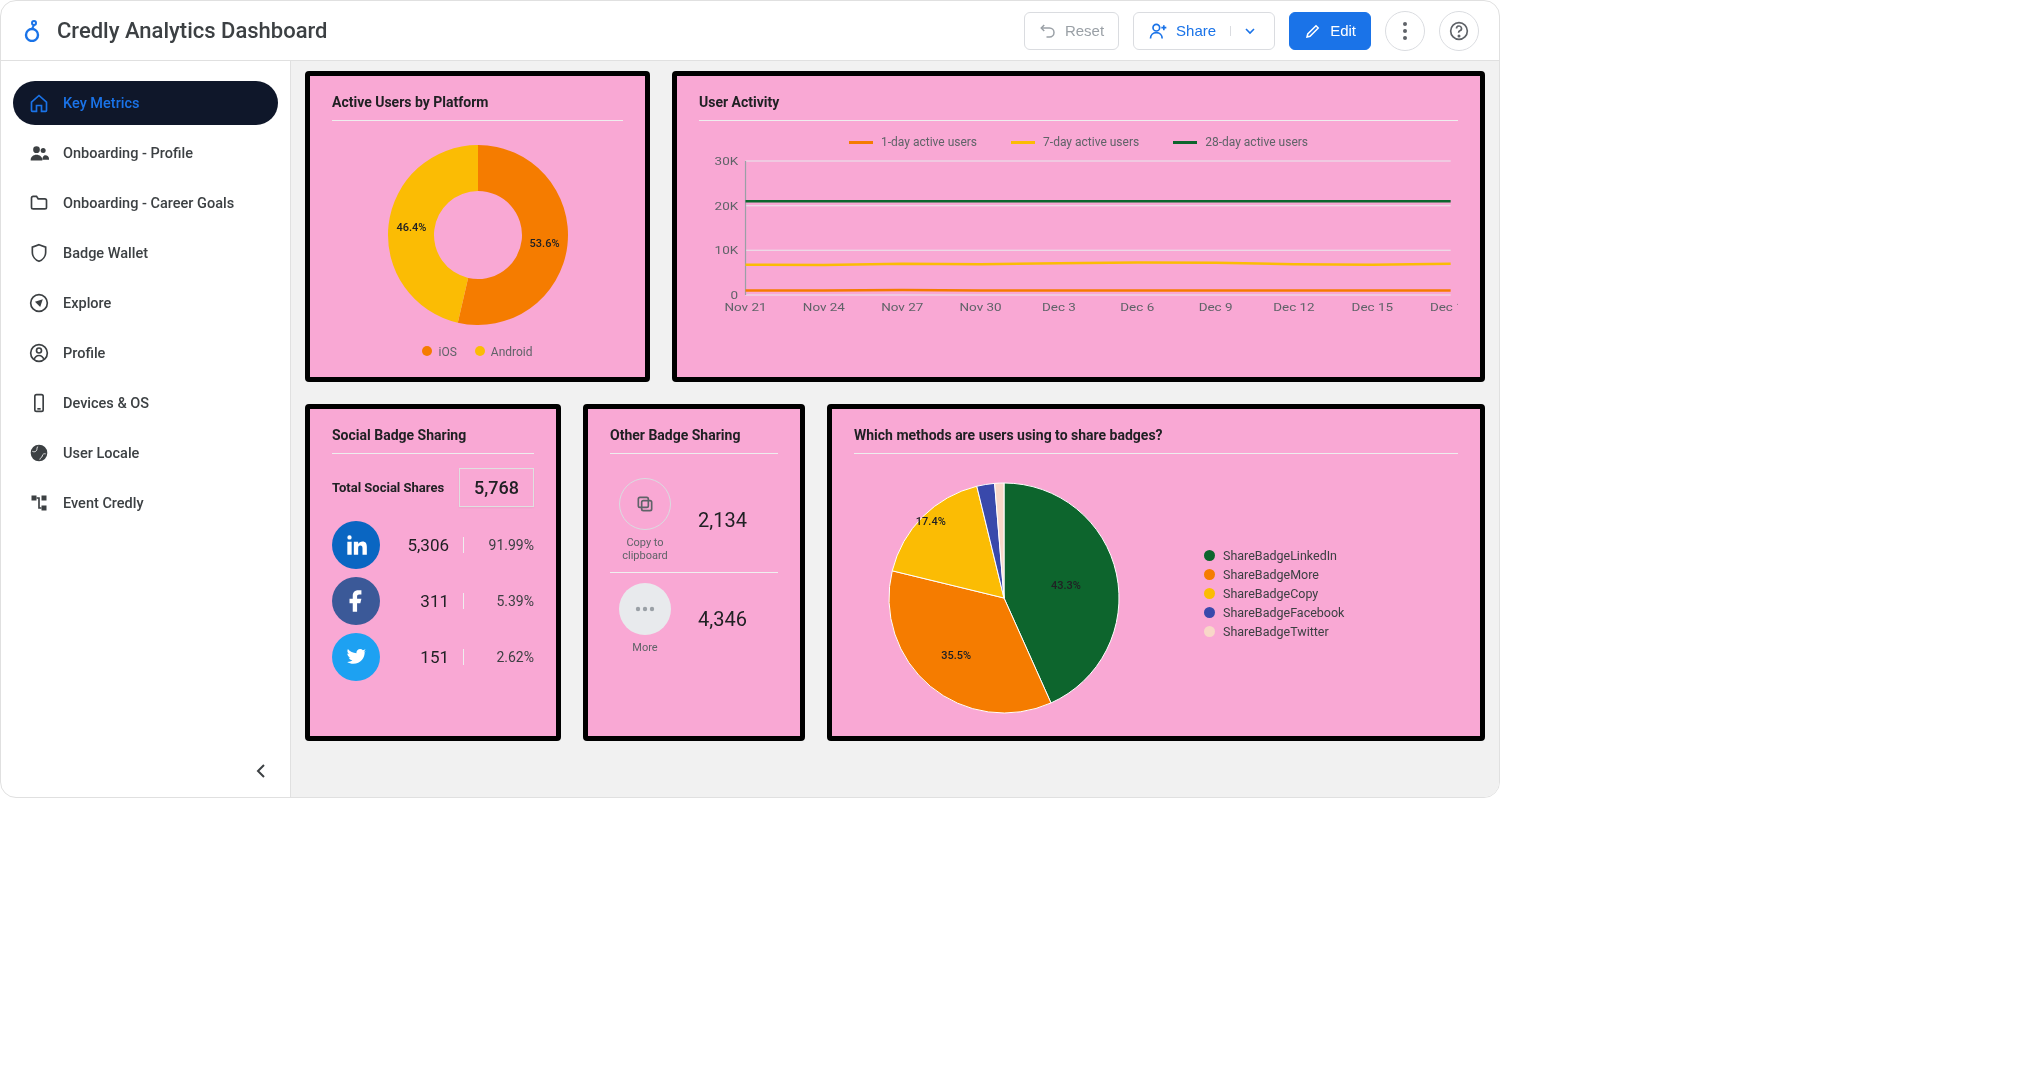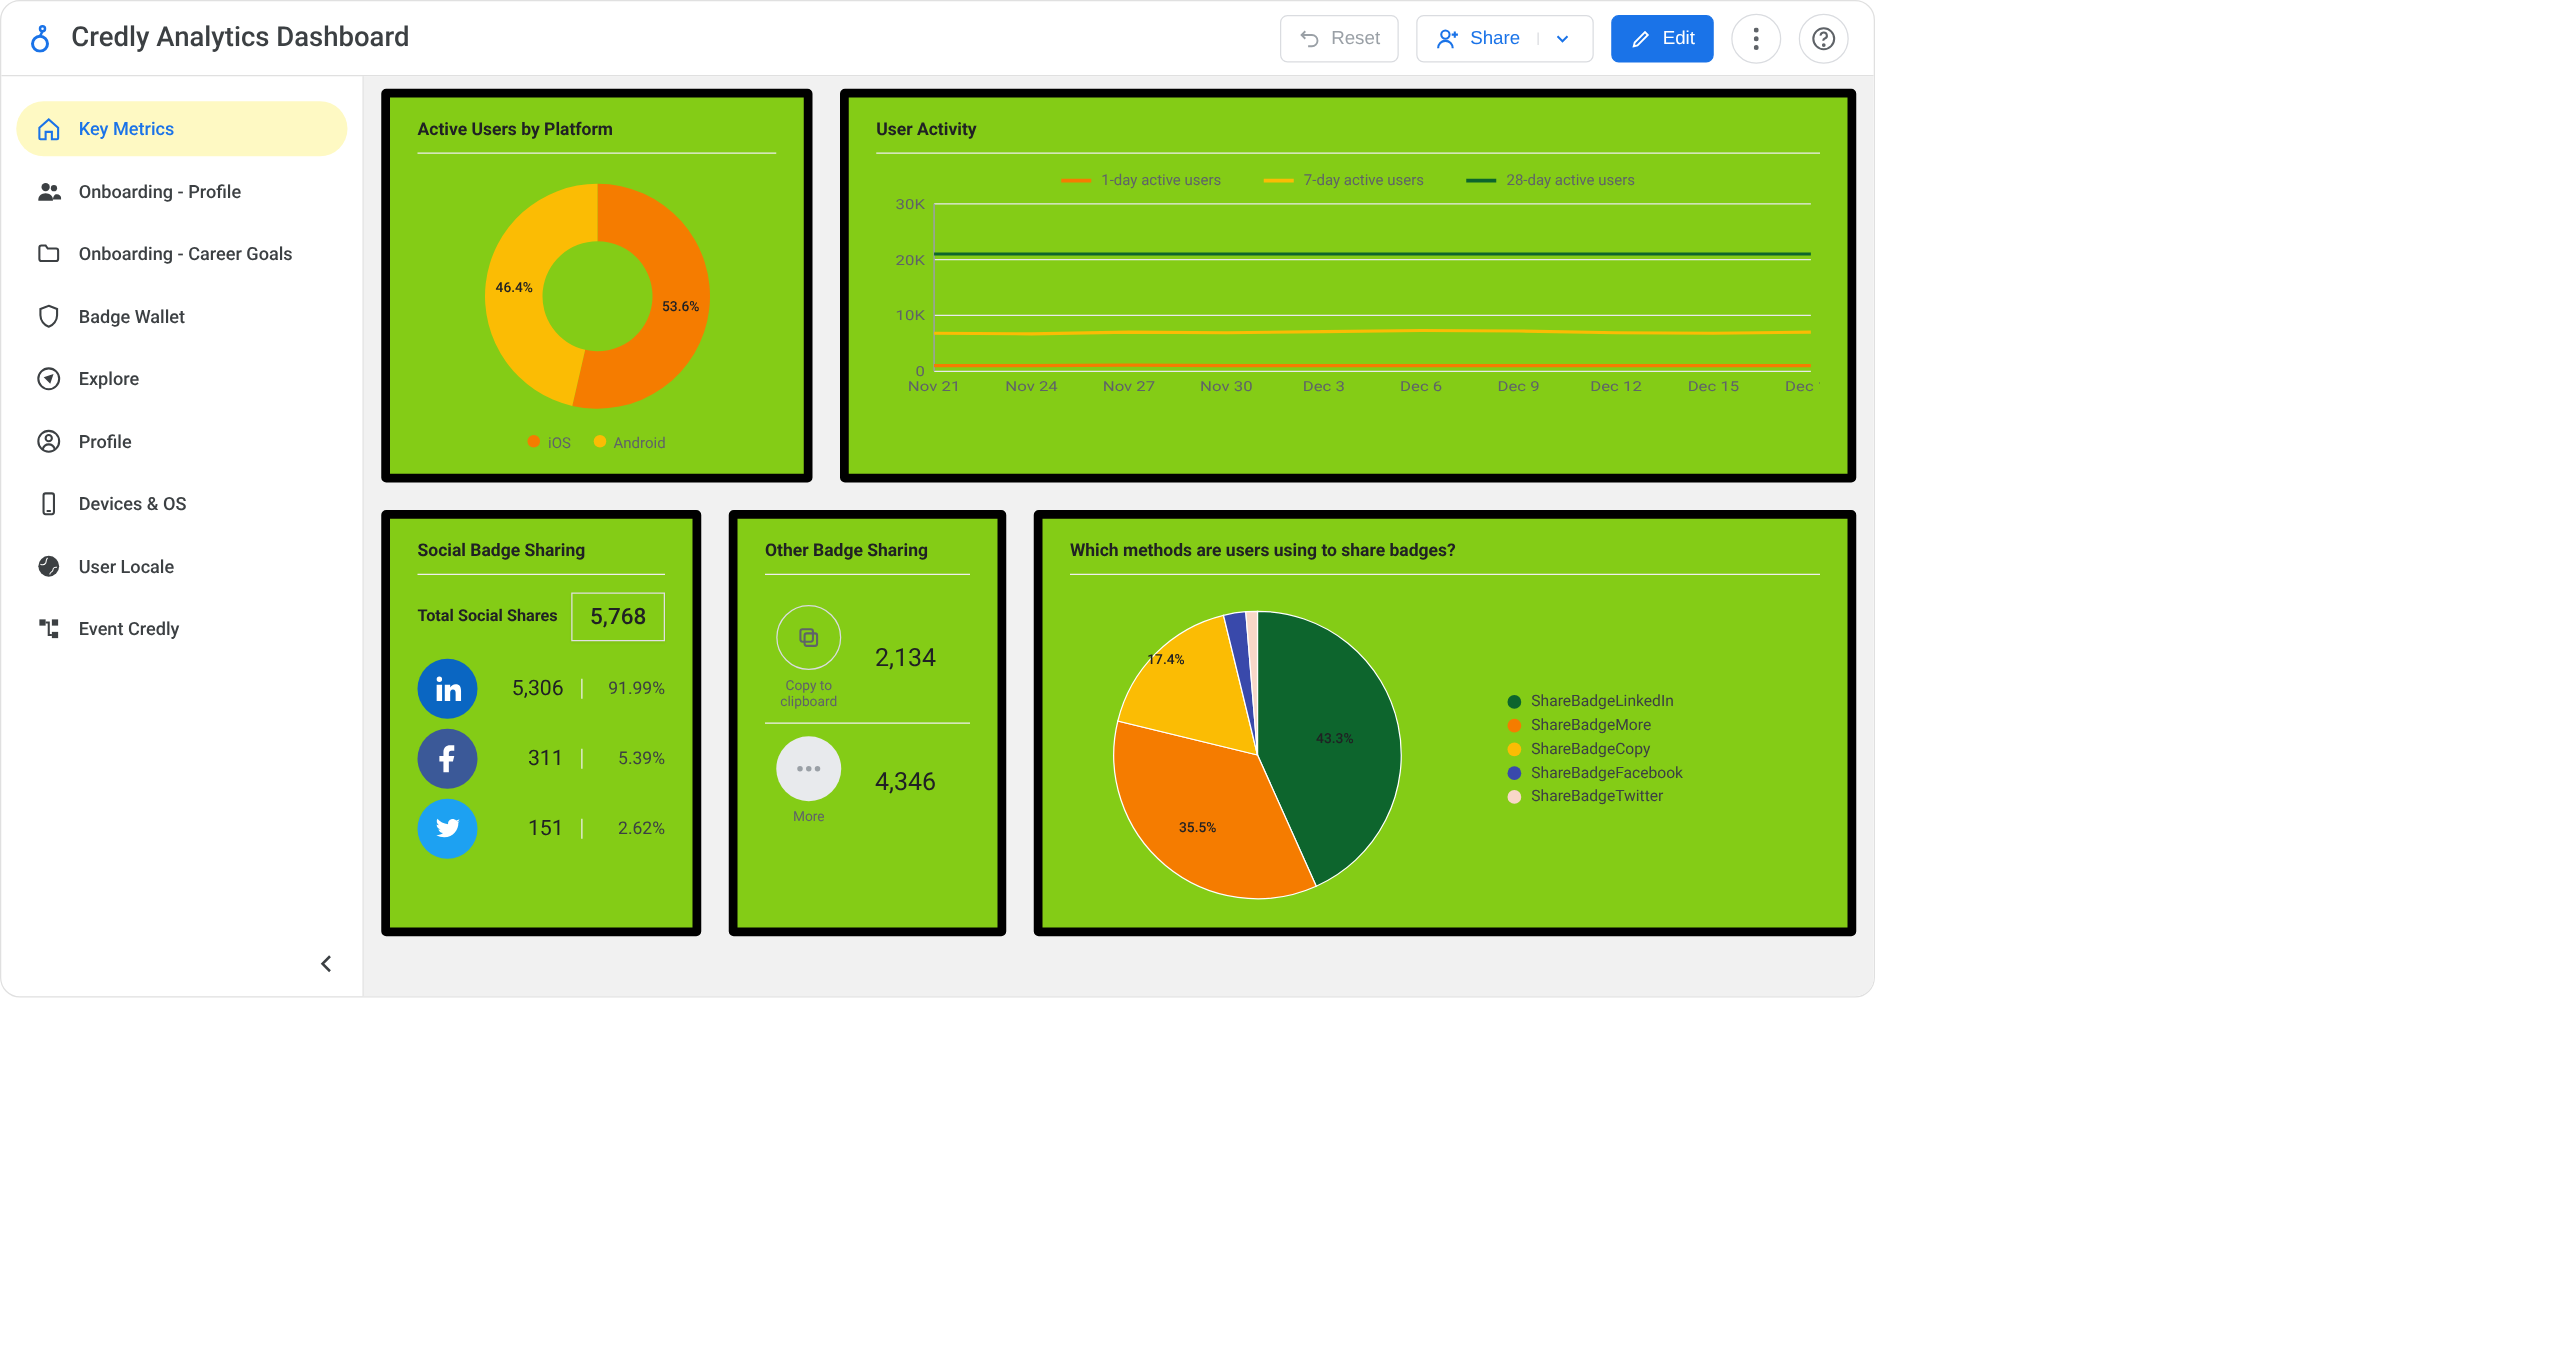--- a/index.html
+++ b/index.html
@@ -66,38 +66,38 @@
   display:flex;flex-direction:column;
   position:relative;
 }
 .side-item{
   display:flex;align-items:center;gap:14px;
   height:44px;padding:0 16px;
   border-radius:22px;
   font-size:14.5px;color:#3c4043;font-weight:500;
   cursor:pointer;margin-bottom:6px;
 }
-.side-item.active{background:#fef9c3;color:#1a73e8;}
+.side-item.active{background:#0f172a;color:#1a73e8;}
 .side-item.active svg{stroke:#1a73e8;fill:none;}
 .side-icon{width:20px;height:20px;flex-shrink:0;color:#3c4043;}
 .active .side-icon{color:#1a73e8;}
 .collapse-chevron{
   position:absolute;bottom:18px;right:24px;color:#3c4043;cursor:pointer;
 }
 .sidebar-divider{flex:1;}
 
 
 .main{
   flex:1;background:#f1f1f1;
   padding:10px 14px;
   overflow:auto;
 }
 .row{display:flex;gap:22px;margin-bottom:22px;}
 .card{
-  background:#84cc16;border:7px solid #000000;border-radius:4px;
+  background:#f9a8d4;border:5px solid #000000;border-radius:4px;
   padding:18px 22px;
 }
 .card-title{font-size:14px;font-weight:700;color:#202124;border-bottom:1px solid #eee;padding-bottom:10px;margin-bottom:14px;}
 
 
 .c-active{width:345px;}
 .donut-wrap{display:flex;flex-direction:column;align-items:center;}
 .donut-legend{font-size:12px;color:#5f6368;display:flex;gap:18px;justify-content:center;margin-top:10px;}
 .dot{width:10px;height:10px;border-radius:50%;display:inline-block;margin-right:6px;}
 

